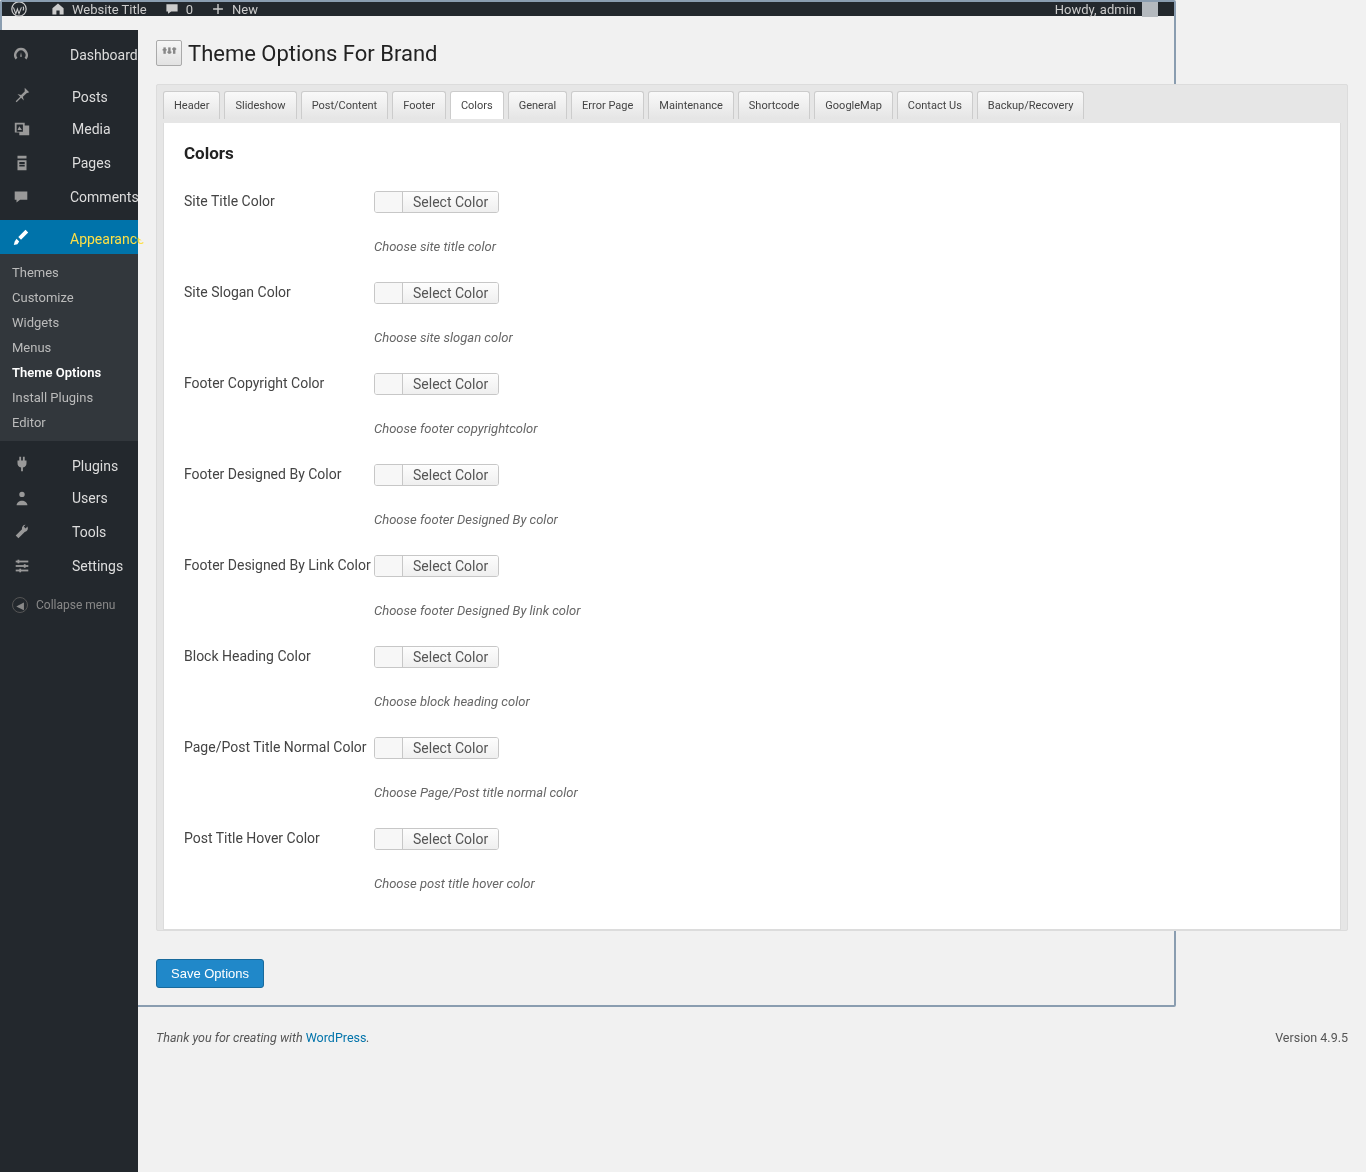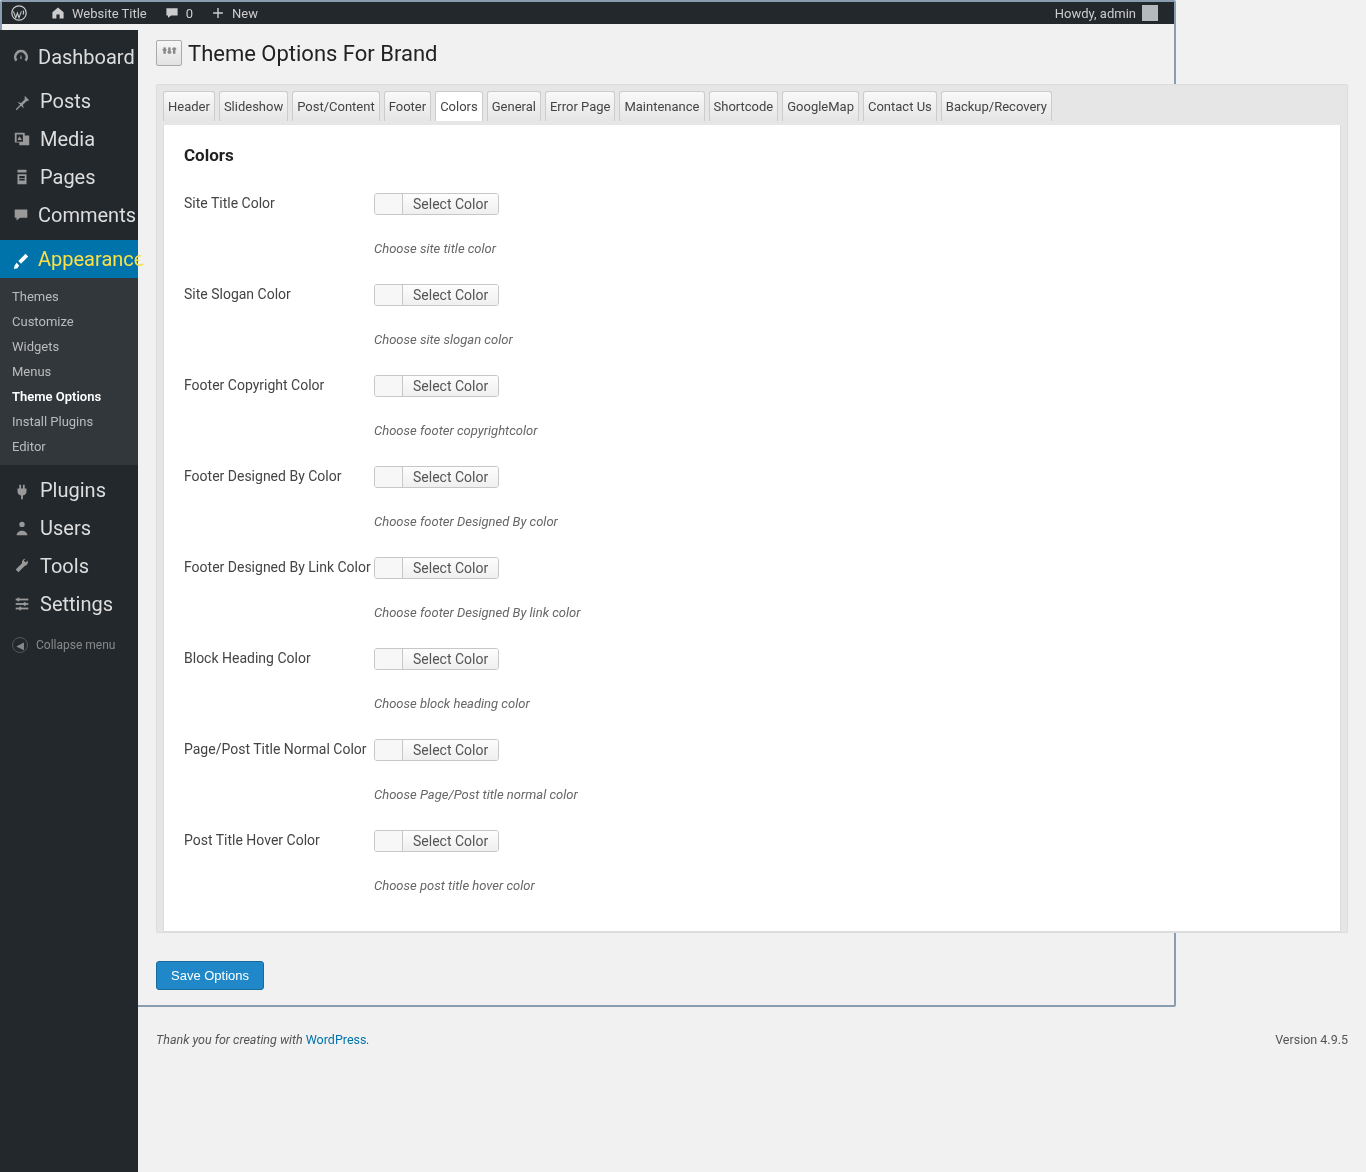--- a/index.html
+++ b/index.html
@@ -1,48 +1,48 @@
 <!DOCTYPE html>
 <html><head>
 <meta charset="utf-8">
 <style>
 * { box-sizing: border-box; margin: 0; padding: 0; }
 body { font-family: -apple-system, BlinkMacSystemFont, "Segoe UI", Roboto, Arial, sans-serif; font-size: 13px; color: #444; background: #f1f1f1; width: 1176px; height: 1007px; overflow: hidden; border: 2px solid #8a9db0; border-radius: 2px; }
 
 
-.adminbar { background: #23282d; color: #eee; height: 22px; display: flex; align-items: center; font-size: 13px; }
+.adminbar { background: #23282d; color: #eee; height: 14px; display: flex; align-items: center; font-size: 13px; }
 .adminbar-left { display: flex; align-items: center; }
 .adminbar-right { margin-left: auto; display: flex; align-items: center; padding-right: 8px; }
 .ab-item { display: flex; align-items: center; padding: 0 8px; height: 30px; color: #ccc; cursor: pointer; }
 .ab-icon { width: 18px; height: 18px; display: inline-flex; align-items: center; justify-content: center; margin-right: 5px; font-size: 15px; }
 .avatar { width: 16px; height: 16px; background: #b4b9be; margin-left: 6px; }
 
 
 .sidebar { width: 138px; background: #23282d; color: #eee; position: absolute; top: 30px; bottom: 0; left: 0; padding-top: 8px; }
-.sidebar-item { display: flex; align-items: center; padding: 7px 8px 7px 12px; color: #ddd; cursor: pointer; font-size: 20px; }
+.sidebar-item { display: flex; align-items: center; padding: 7px 8px 7px 12px; color: #ddd; cursor: pointer; font-size: 14px; gap: 32px; }
 .sidebar-item .icon { width: 20px; height: 20px; margin-right: 8px; display: inline-flex; align-items: center; justify-content: center; color: #999; }
 .sidebar-item.sep { margin-top: 6px; align-items: flex-end; }
 .sidebar-item.current { background: #0073aa; color: #fde047; position: relative; }
 .sidebar-item.current .icon { color: #fff; }
 .sidebar-item.current::after { content: ""; position: absolute; right: -6px; top: 50%; margin-top: -6px; border: 6px solid transparent; border-right-color: #f1f1f1; }
 .submenu { background: #32373c; padding: 6px 0; }
 .submenu-item { padding: 5px 12px; color: #bbb; cursor: pointer; font-size: 13px; }
 .submenu-item.active { color: #fff; font-weight: 600; }
 .collapse { padding: 10px 12px; color: #888; cursor: pointer; display: flex; align-items: center; font-size: 12px; margin-top: 4px; }
 .collapse .icon { width: 16px; height: 16px; margin-right: 8px; border: 1px solid #555; border-radius: 50%; display: inline-flex; align-items: center; justify-content: center; font-size: 10px; }
 
 
 .main { position: absolute; left: 138px; right: 0; top: 30px; bottom: 0; padding: 10px 18px 0 18px; overflow: auto; }
 .page-title { font-size: 22px; font-weight: 400; color: #222; display: flex; align-items: center; margin-bottom: 18px; }
 .title-icon { width: 26px; height: 26px; border: 1px solid #aaa; background: linear-gradient(#f6f6f6,#e2e2e2); margin-right: 6px; border-radius: 2px; display: inline-flex; align-items: center; justify-content: center; font-size: 14px; color: #777; }
 
 
 .tabs-panel { background: #e6e6e6; border: 1px solid #dcdcdc; border-radius: 2px; padding: 6px 6px 0 6px; }
 .tabs-row { display: flex; flex-wrap: wrap; gap: 4px; }
-.tab { background: linear-gradient(#f9f9f9,#e5e5e5); border: 1px solid #ccc; border-bottom: none; padding: 7px 4px; border-radius: 3px 3px 0 0; cursor: pointer; font-size: 13px; color: #444; margin-bottom: 4px; }
+.tab { background: linear-gradient(#f9f9f9,#e5e5e5); border: 1px solid #ccc; border-bottom: none; padding: 7px 10px; border-radius: 3px 3px 0 0; cursor: pointer; font-size: 11px; color: #444; margin-bottom: 4px; }
 .tab.active { background: #fff; font-weight: 400; }
 
 
 .content-box { background: #fff; border: 1px solid #dcdcdc; border-top: none; padding: 20px; }
 .section-title { font-size: 17px; font-weight: 700; color: #222; margin-bottom: 18px; }
 .option-row { display: flex; align-items: flex-start; padding: 10px 0 18px 0; }
 .option-label { width: 190px; font-size: 14px; color: #444; padding-top: 2px; }
 .option-control { flex: 1; }
 .swatch-group { display: inline-flex; border: 1px solid #c7c7c7; border-radius: 3px; overflow: hidden; height: 22px; }
 .swatch { width: 28px; background: #f7f7f7; border-right: 1px solid #c7c7c7; }

